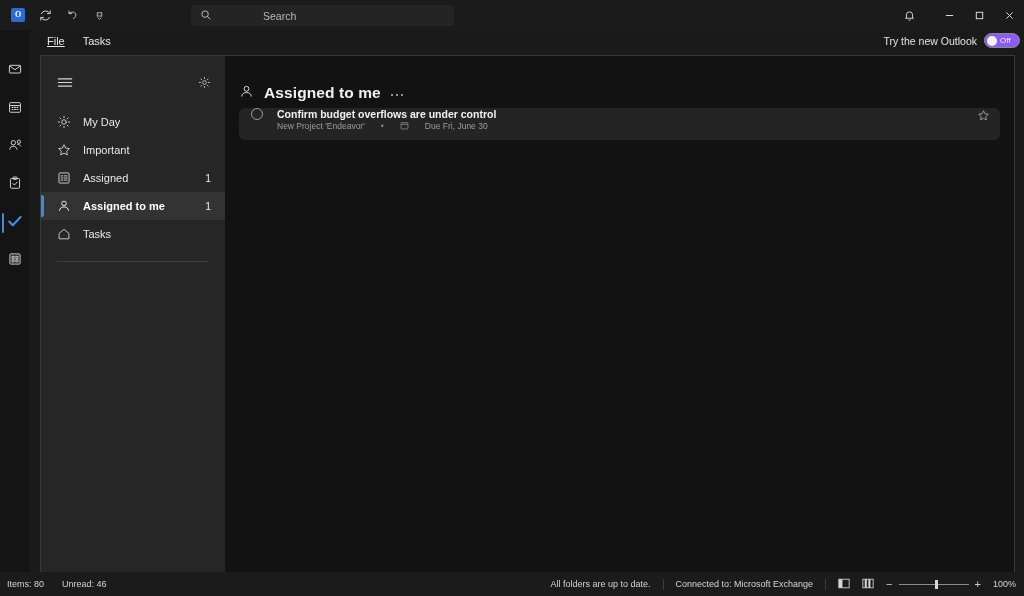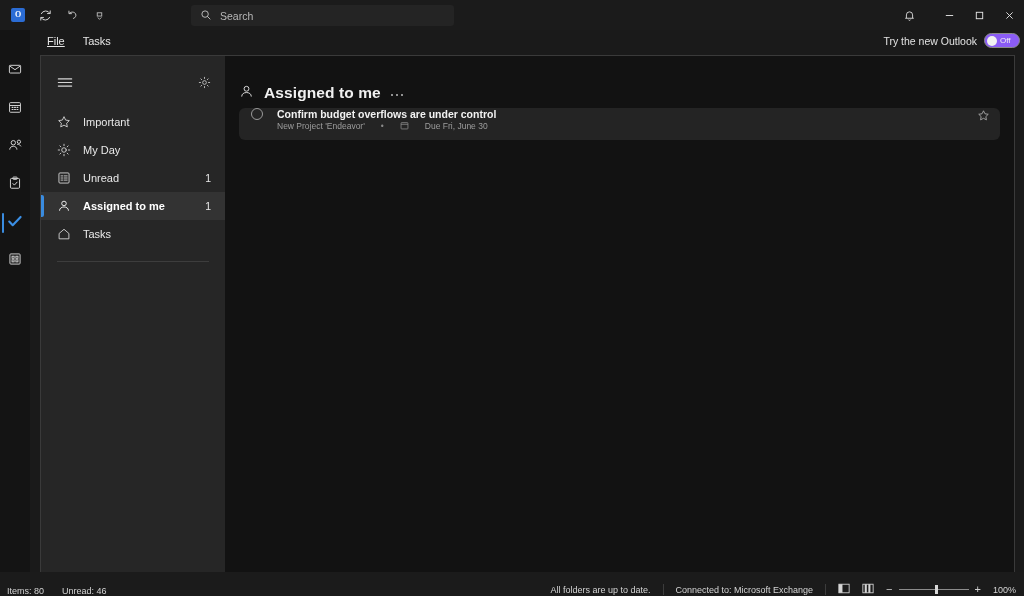--- a/index.html
+++ b/index.html
@@ -33,21 +33,21 @@
     font-size: 8px; color: #fff; font-weight: bold; line-height: 1;
     font-family: "Liberation Serif", serif;
   }
   .searchwrap {
     position: absolute; left: 191px; top: 5px; width: 263px; height: 21px;
   }
   .searchbox {
     width: 100%; height: 100%; background: #242424; border-radius: 3px;
     display: flex; align-items: center; padding-left: 9px; gap: 8px;
   }
-  .searchbox .ph { font-size: 10.5px; color: #b8b8b8; }
+  .searchbox .ph { font-size: 10.5px; color: #b8b8b8; margin-left: 43px; }
 
   .winbtns { position: absolute; right: 0; top: 0; display: flex; height: 30px; }
   .winbtn {
     width: 30px; height: 30px; display: flex; align-items: center;
     justify-content: center;
   }
   .bell { margin-right: 10px; }
 
   
   .menubar {
@@ -155,21 +155,21 @@
   .task .t1 { font-size: 10.5px; color: #f2f2f2; font-weight: bold; line-height: 1.15; }
   .task .t2 {
     font-size: 8.5px; color: #9d9d9d; display: flex;
     align-items: center; gap: 16px; line-height: 1.15;
   }
   .task .sep { color: #8a8a8a; }
 
   
   .status {
     position: absolute; left: 0; bottom: 0; width: 1024px; height: 24px;
-    background: #1b1b1b; display: flex; align-items: flex-end;
+    background: #1b1b1b; display: flex; align-items: center;
     font-size: 9px; color: #d4d4d4;
   }
   .status .left { display: flex; gap: 18px; padding-left: 7px; }
   .status .right {
     position: absolute; right: 8px; display: flex; align-items: center; gap: 12px; margin-left: 20px;
   }
   .vsep { width: 1px; height: 11px; background: #3c3c3c; }
   .zoomslider { display: flex; align-items: center; gap: 6px; }
   .ztrack {
     width: 70px; height: 1px; background: #8c8c8c; position: relative;
@@ -337,48 +337,48 @@
           <svg width="13" height="13" viewBox="0 0 16 16" fill="none" stroke="#c8c8c8" stroke-width="1.05">
             <circle cx="8" cy="8" r="2.3"></circle>
             <path d="M8 1.6v1.5M8 12.9v1.5M14.4 8h-1.5M3.1 8H1.6M12.5 3.5l-1.1 1.1M4.6 11.4l-1.1 1.1M12.5 12.5l-1.1-1.1M4.6 4.6L3.5 3.5" stroke-linecap="round"></path>
           </svg>
         </span>
       </div>
 
       <div class="nav-list">
         <div class="nav-row">
           <span class="ic">
-            <svg width="14" height="14" viewBox="0 0 16 16" fill="none" stroke="#d8d8d8" stroke-width="1" stroke-linejoin="round">
-              <path d="M8 1.9l1.85 3.9 4.25.6-3.1 3 .75 4.2L8 11.6l-3.75 2 .75-4.2-3.1-3 4.25-.6z"></path>
-            </svg>
-          </span>
-          <span class="tx">Important</span>
-          <span class="badge"></span>
-        </div>
-
-        <div class="nav-row">
-          <span class="ic">
             <svg width="14" height="14" viewBox="0 0 16 16" fill="none" stroke="#d8d8d8" stroke-width="1" stroke-linecap="round">
               <circle cx="8" cy="8" r="2.6"></circle>
               <path d="M8 1.4v1.6M8 13v1.6M14.6 8H13M3 8H1.4M12.7 3.3l-1.1 1.1M4.4 11.6l-1.1 1.1M12.7 12.7l-1.1-1.1M4.4 4.4L3.3 3.3"></path>
             </svg>
           </span>
           <span class="tx">My Day</span>
+          <span class="badge"></span>
+        </div>
+
+        <div class="nav-row">
+          <span class="ic">
+            <svg width="14" height="14" viewBox="0 0 16 16" fill="none" stroke="#d8d8d8" stroke-width="1" stroke-linejoin="round">
+              <path d="M8 1.9l1.85 3.9 4.25.6-3.1 3 .75 4.2L8 11.6l-3.75 2 .75-4.2-3.1-3 4.25-.6z"></path>
+            </svg>
+          </span>
+          <span class="tx">Important</span>
           <span class="badge"></span>
         </div>
 
         <div class="nav-row">
           <span class="ic">
             <svg width="14" height="14" viewBox="0 0 16 16" fill="none" stroke="#d8d8d8" stroke-width="1">
               <rect x="2.2" y="2.2" width="11.6" height="11.6" rx="1.2"></rect>
               <path d="M4.6 5.6h2M4.6 8h2M4.6 10.4h2" stroke-linecap="round"></path>
               <path d="M8.2 5.6h3.4M8.2 8h3.4M8.2 10.4h3.4" stroke-linecap="round"></path>
             </svg>
           </span>
-          <span class="tx">Unread</span>
+          <span class="tx">Assigned</span>
           <span class="badge">1</span>
         </div>
 
         <div class="nav-row sel">
           <span class="ic">
             <svg width="14" height="14" viewBox="0 0 16 16" fill="none" stroke="#ffffff" stroke-width="1">
               <circle cx="8" cy="5.1" r="2.6"></circle>
               <path d="M2.9 13.4c0-2.8 2.3-4.3 5.1-4.3s5.1 1.5 5.1 4.3"></path>
             </svg>
           </span>

